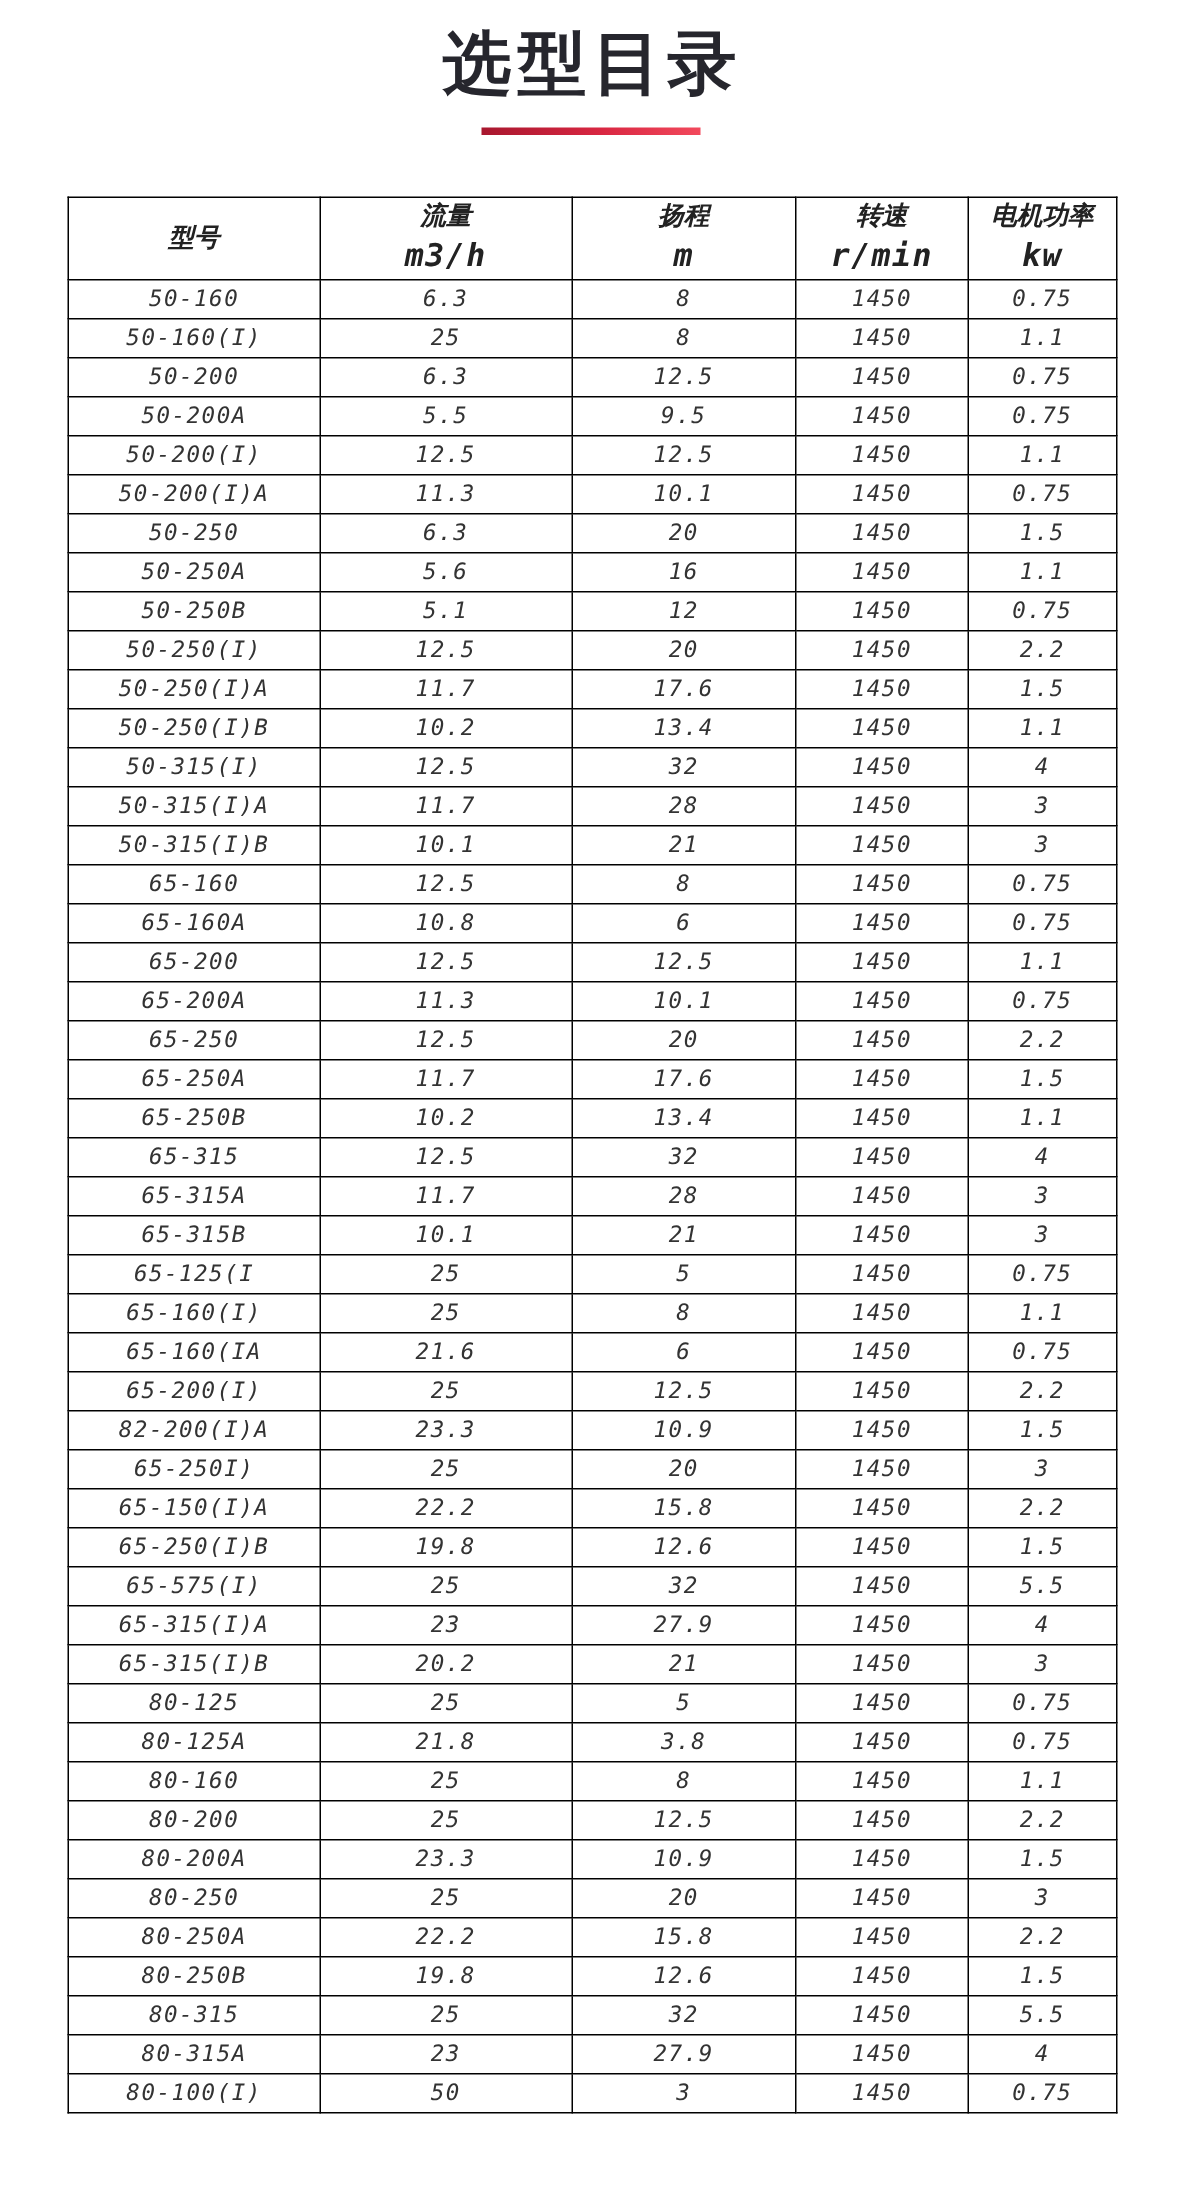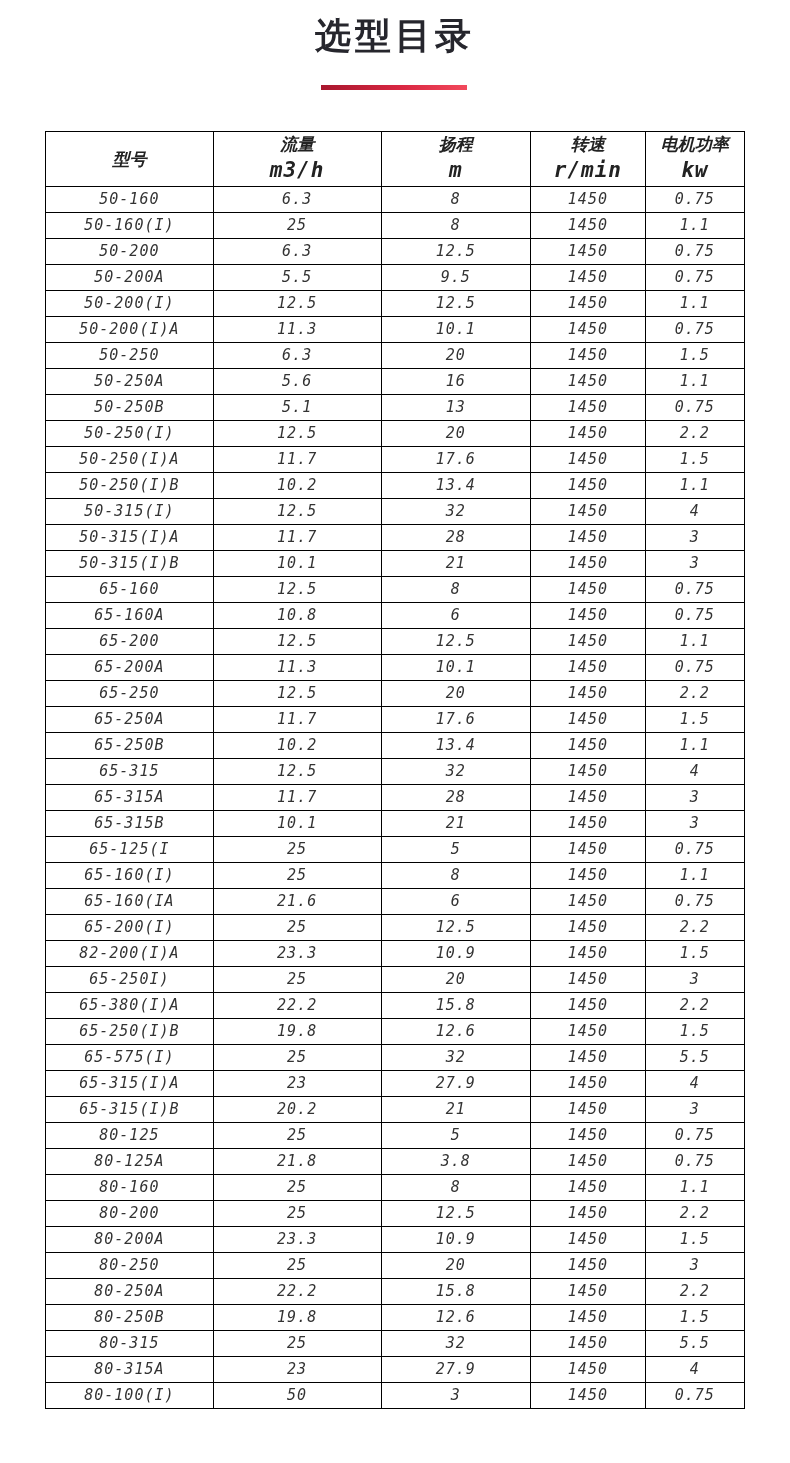--- a/index.html
+++ b/index.html
@@ -14,21 +14,21 @@
     font-family: "DejaVu Sans Mono", "Liberation Mono", monospace;
   }
   .page-title {
     position: absolute;
     top: 12px;
     left: 0;
     width: 100%;
     margin: 0;
     text-align: center;
     font-family: "DejaVu Sans", "Liberation Sans", sans-serif;
-    font-size: 36px;
+    font-size: 46px;
     font-weight: 800;
     letter-spacing: 4px;
     color: #26262d;
   }
   .title-underline {
     position: absolute;
     top: 85px;
     left: 321px;
     width: 146px;
     height: 5px;
@@ -164,21 +164,21 @@
       <tr>
         <td>50-250A</td>
         <td>5.6</td>
         <td>16</td>
         <td>1450</td>
         <td>1.1</td>
       </tr>
       <tr>
         <td>50-250B</td>
         <td>5.1</td>
-        <td>13</td>
+        <td>12</td>
         <td>1450</td>
         <td>0.75</td>
       </tr>
       <tr>
         <td>50-250(I)</td>
         <td>12.5</td>
         <td>20</td>
         <td>1450</td>
         <td>2.2</td>
       </tr>
@@ -323,21 +323,21 @@
         <td>1.5</td>
       </tr>
       <tr>
         <td>65-250I)</td>
         <td>25</td>
         <td>20</td>
         <td>1450</td>
         <td>3</td>
       </tr>
       <tr>
-        <td>65-380(I)A</td>
+        <td>65-150(I)A</td>
         <td>22.2</td>
         <td>15.8</td>
         <td>1450</td>
         <td>2.2</td>
       </tr>
       <tr>
         <td>65-250(I)B</td>
         <td>19.8</td>
         <td>12.6</td>
         <td>1450</td>

